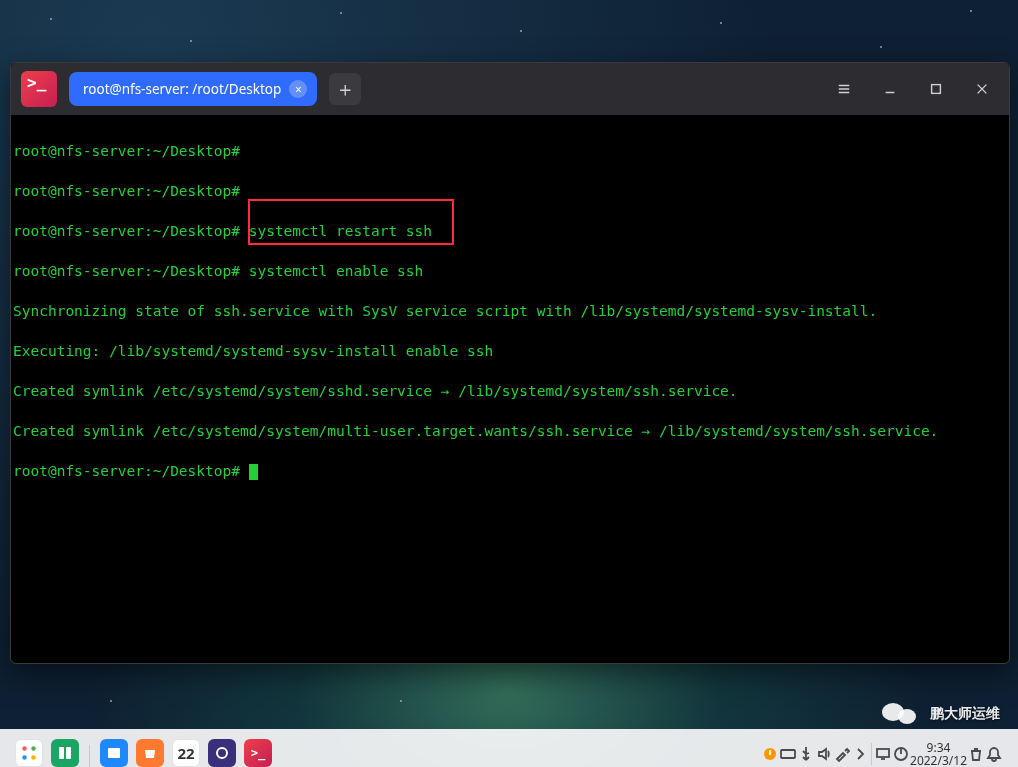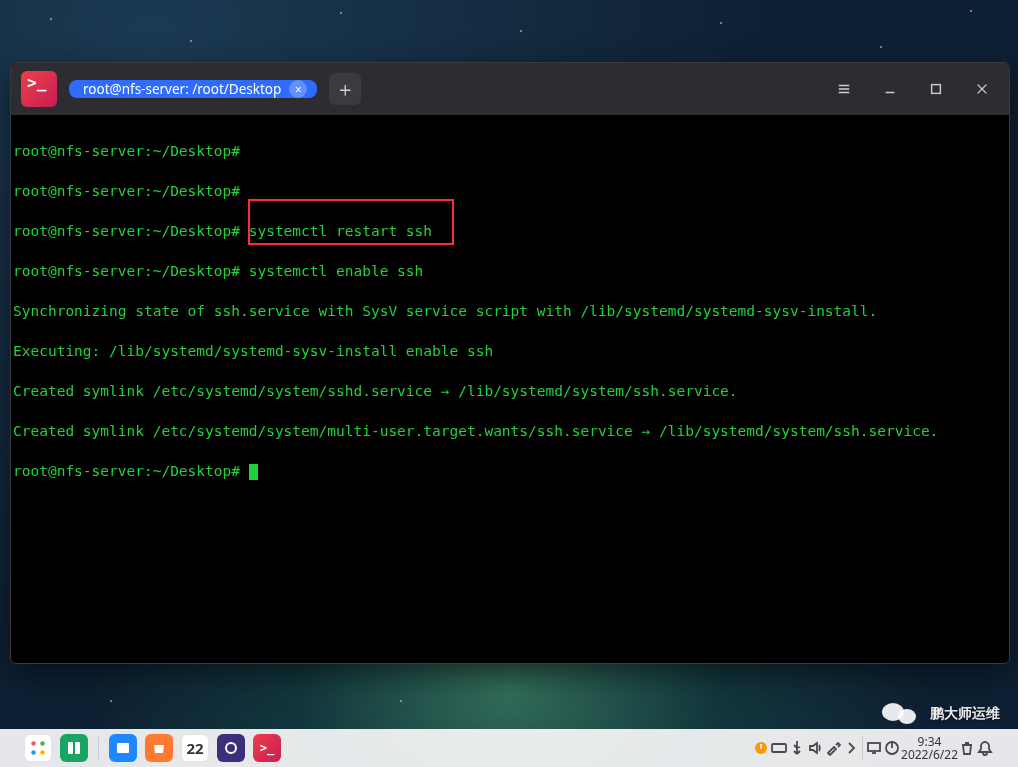--- a/index.html
+++ b/index.html
@@ -22,41 +22,41 @@
   }
   .titlebar {
     height:52px; background:#2d2c30; display:flex; align-items:center; padding:0 10px; gap:12px;
   }
   .app-icon {
     width:36px; height:36px; border-radius:6px; background:linear-gradient(135deg,#ef3e4a,#c51f54); position:relative;
   }
   .app-icon::before{ content:">_"; position:absolute; left:6px; top:4px; color:#fff; font:700 16px/1 monospace;}
   .tab {
     display:flex; align-items:center; gap:8px; background:#2f6bff; color:#fff; border-radius:8px;
-    height:18px; padding:0 10px 0 14px; font-size:13.5px; max-width:260px;
+    height:34px; padding:0 10px 0 14px; font-size:13.5px; max-width:260px;
   }
   .tab-title{white-space:nowrap; overflow:hidden; text-overflow:ellipsis;}
   .tab-close{width:18px;height:18px;border-radius:50%;background:rgba(255,255,255,.25);display:flex;align-items:center;justify-content:center;color:#fff;font-size:12px;}
   .newtab{width:32px;height:32px;border-radius:6px;background:#3b3a3e;color:#d0cfd3;display:flex;align-items:center;justify-content:center;font-size:20px;}
   .spacer{flex:1;}
   .win-btn{width:34px;height:34px;display:flex;align-items:center;justify-content:center;color:#cfcfd4;border-radius:6px;}
   .win-btn svg{width:14px;height:14px;stroke:#cfcfd4;stroke-width:1.6;fill:none;}
   .terminal-body{
     padding:6px 2px; font-family:"DejaVu Sans Mono","Liberation Mono",monospace;
     font-size:14.5px; line-height:20px; color:#22d13a; white-space:pre; position:relative;
   }
   .line{display:block;}
   .cursor{display:inline-block;width:9px;height:16px;background:#22d13a;vertical-align:text-bottom;transform:translateY(1px);}
   .highlight-box{
     position:absolute; border:2px solid #ff2a3c; pointer-events:none;
   }
   
   .taskbar{
     position:absolute; left:0; right:0; bottom:0; height:38px; background:rgba(248,248,250,.92);
-    display:flex; align-items:center; padding:0 24px; gap:8px;
+    display:flex; align-items:flex-end; padding:0 15px; gap:8px;
   }
   .taskbar .icon{width:28px;height:28px;border-radius:6px;display:flex;align-items:center;justify-content:center;font-size:15px;color:#333;}
   .taskbar .sep{width:1px;height:22px;background:#c9c9cc;margin:0 2px;}
   .ti-launcher{background:#fff;border:1px solid #e3e3e6;}
   .ti-tasks{background:#1aa564;}
   .ti-files{background:#1e88ff;}
   .ti-store{background:#ff7a2e;}
   .ti-cal{background:#fff;border:1px solid #e3e3e6;color:#333;font-size:12px;font-weight:700;}
   .ti-set{background:#3a2f7a;}
   .ti-term{background:linear-gradient(135deg,#ef3e4a,#c51f54);}
@@ -217,21 +217,21 @@
         </svg>
       </div>
     <div class="tic">
         <svg viewBox="0 0 16 16">
           <circle cx="8" cy="8" r="6"></circle>
           <path d="M8 2v6"></path>
         </svg>
       </div>
     <div class="clock">
       <div>9:34</div>
-      <div>2022/6/22</div>
+      <div>2022/3/12</div>
     </div>
     <div class="tic">
         <svg viewBox="0 0 16 16">
           <path d="M4 5h8l-1 9H5zM3 5h10M6 3h4"></path>
         </svg>
       </div>
     <div class="tic">
         <svg viewBox="0 0 16 16" fill="#4a4a4e" stroke="none">
           <path d="M8 2c-2.5 0-4 2-4 4v3l-2 3h12l-2-3V6c0-2-1.5-4-4-4zM6 13a2 2 0 004 0"></path>
         </svg>

